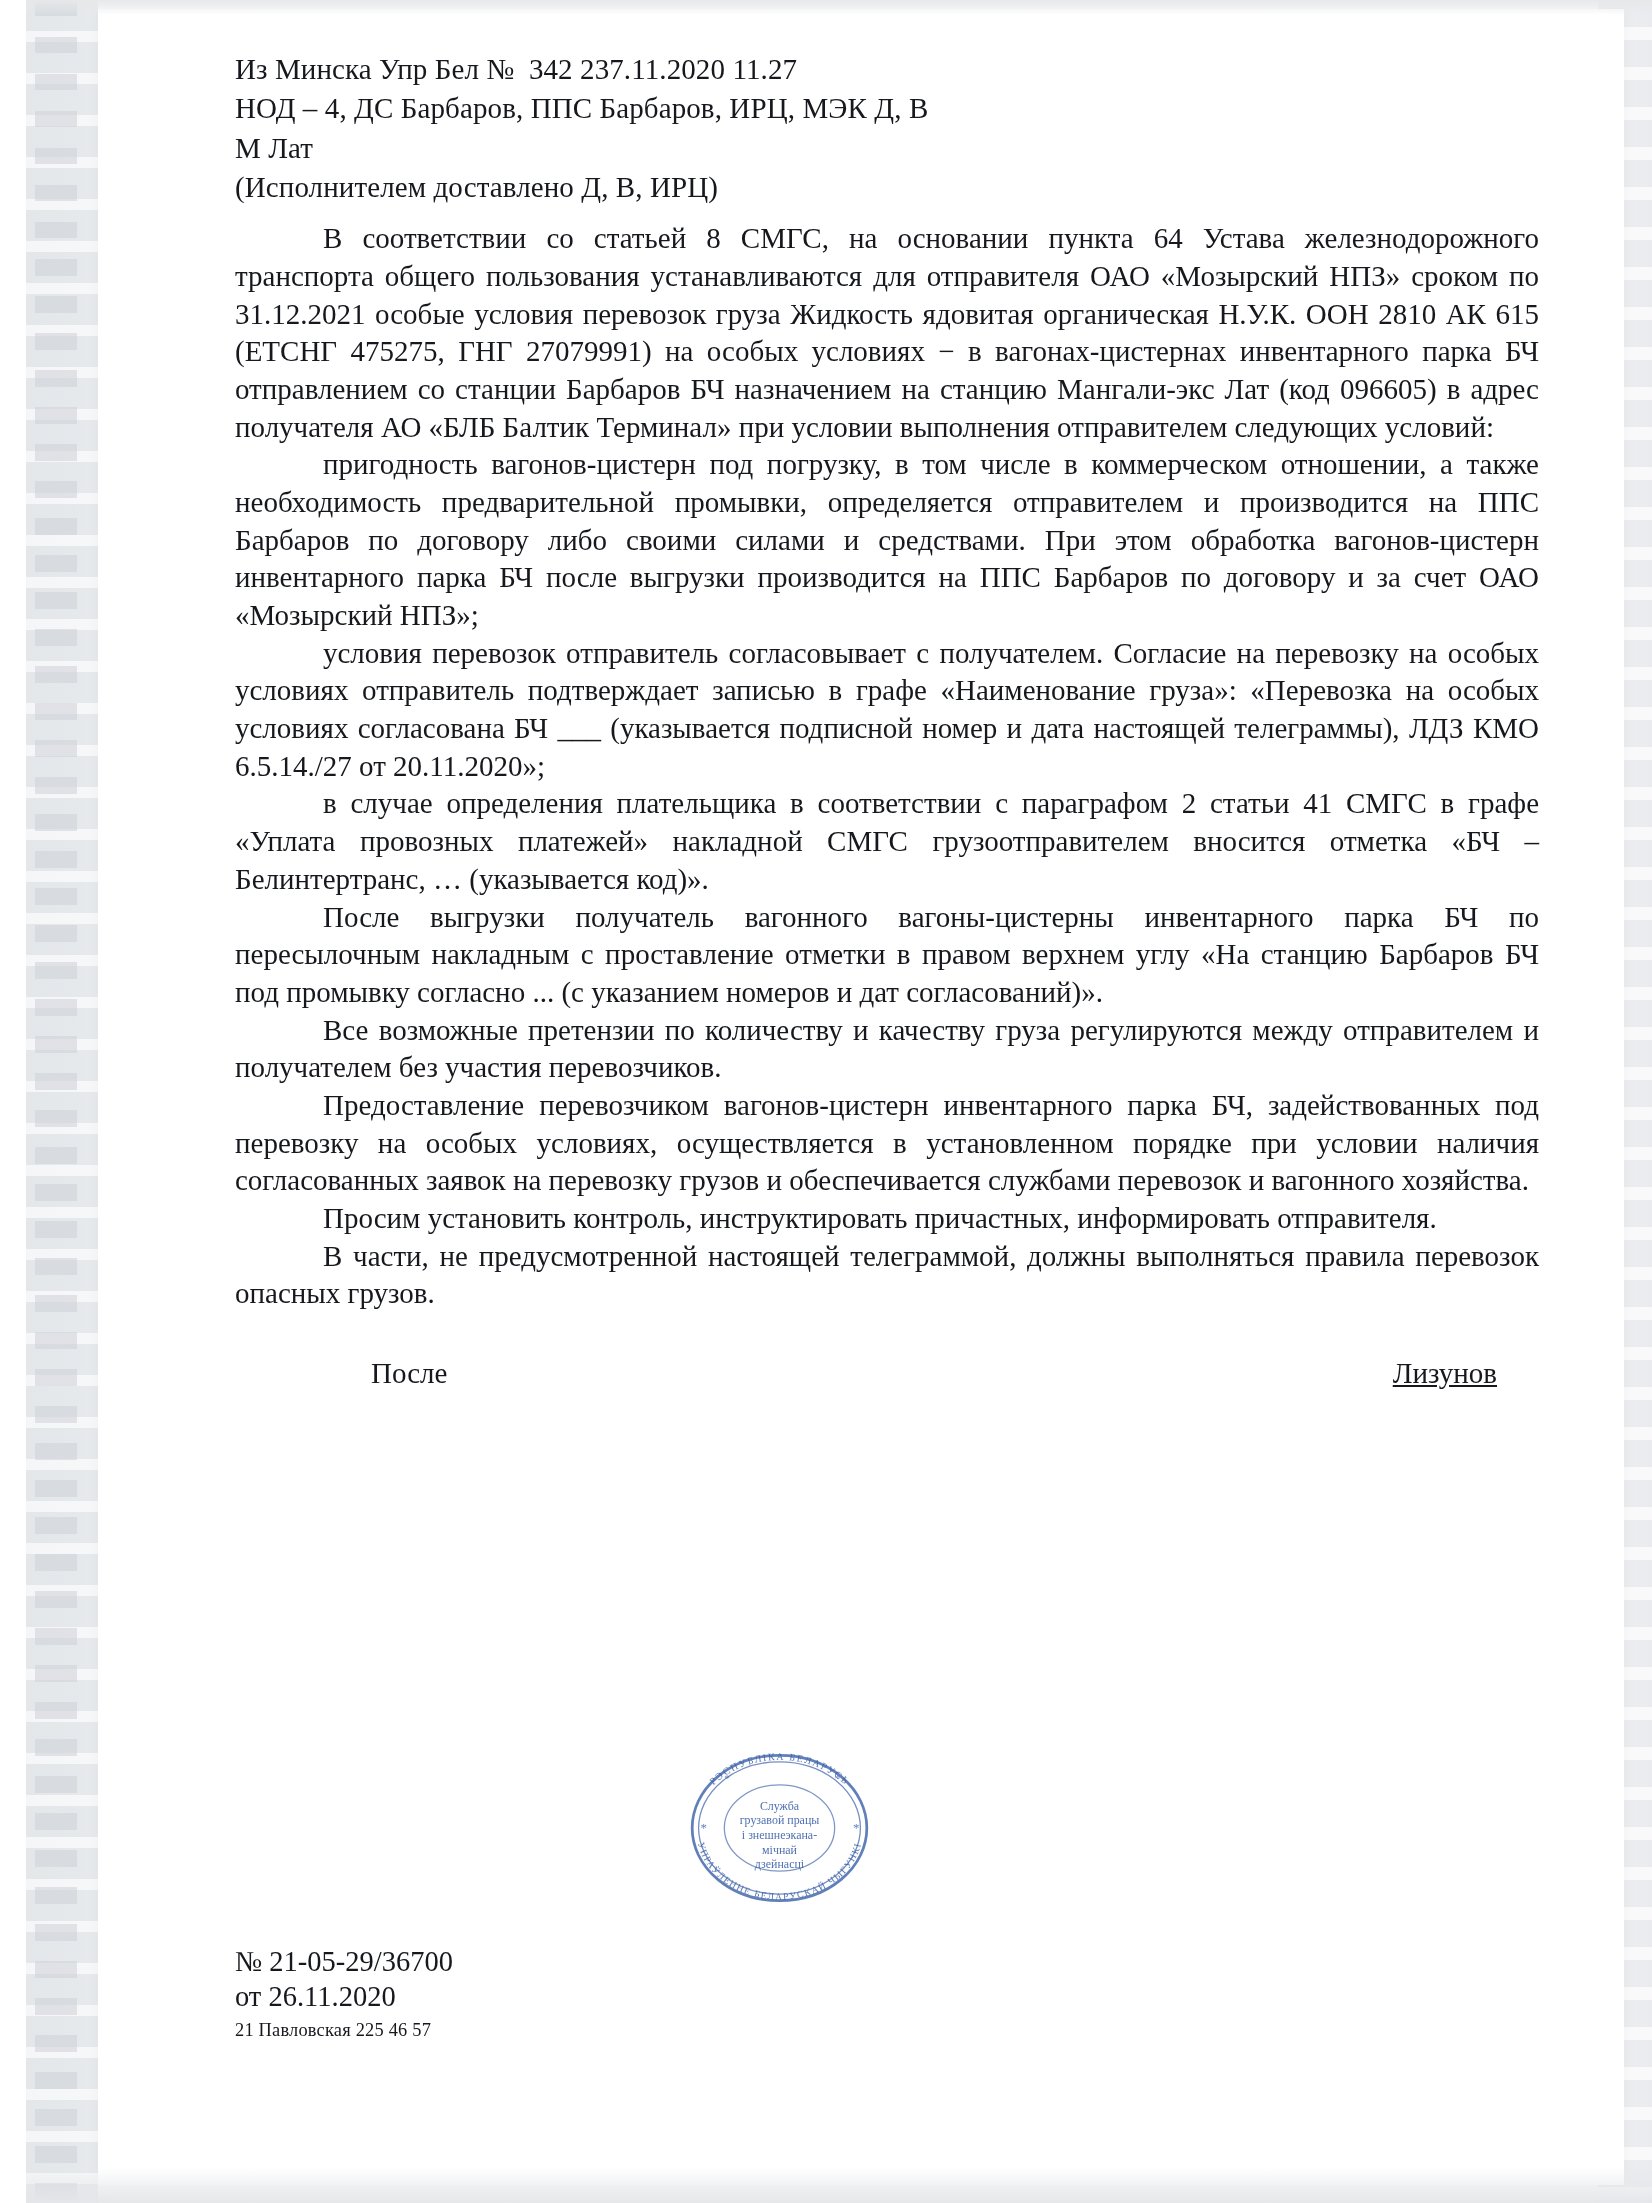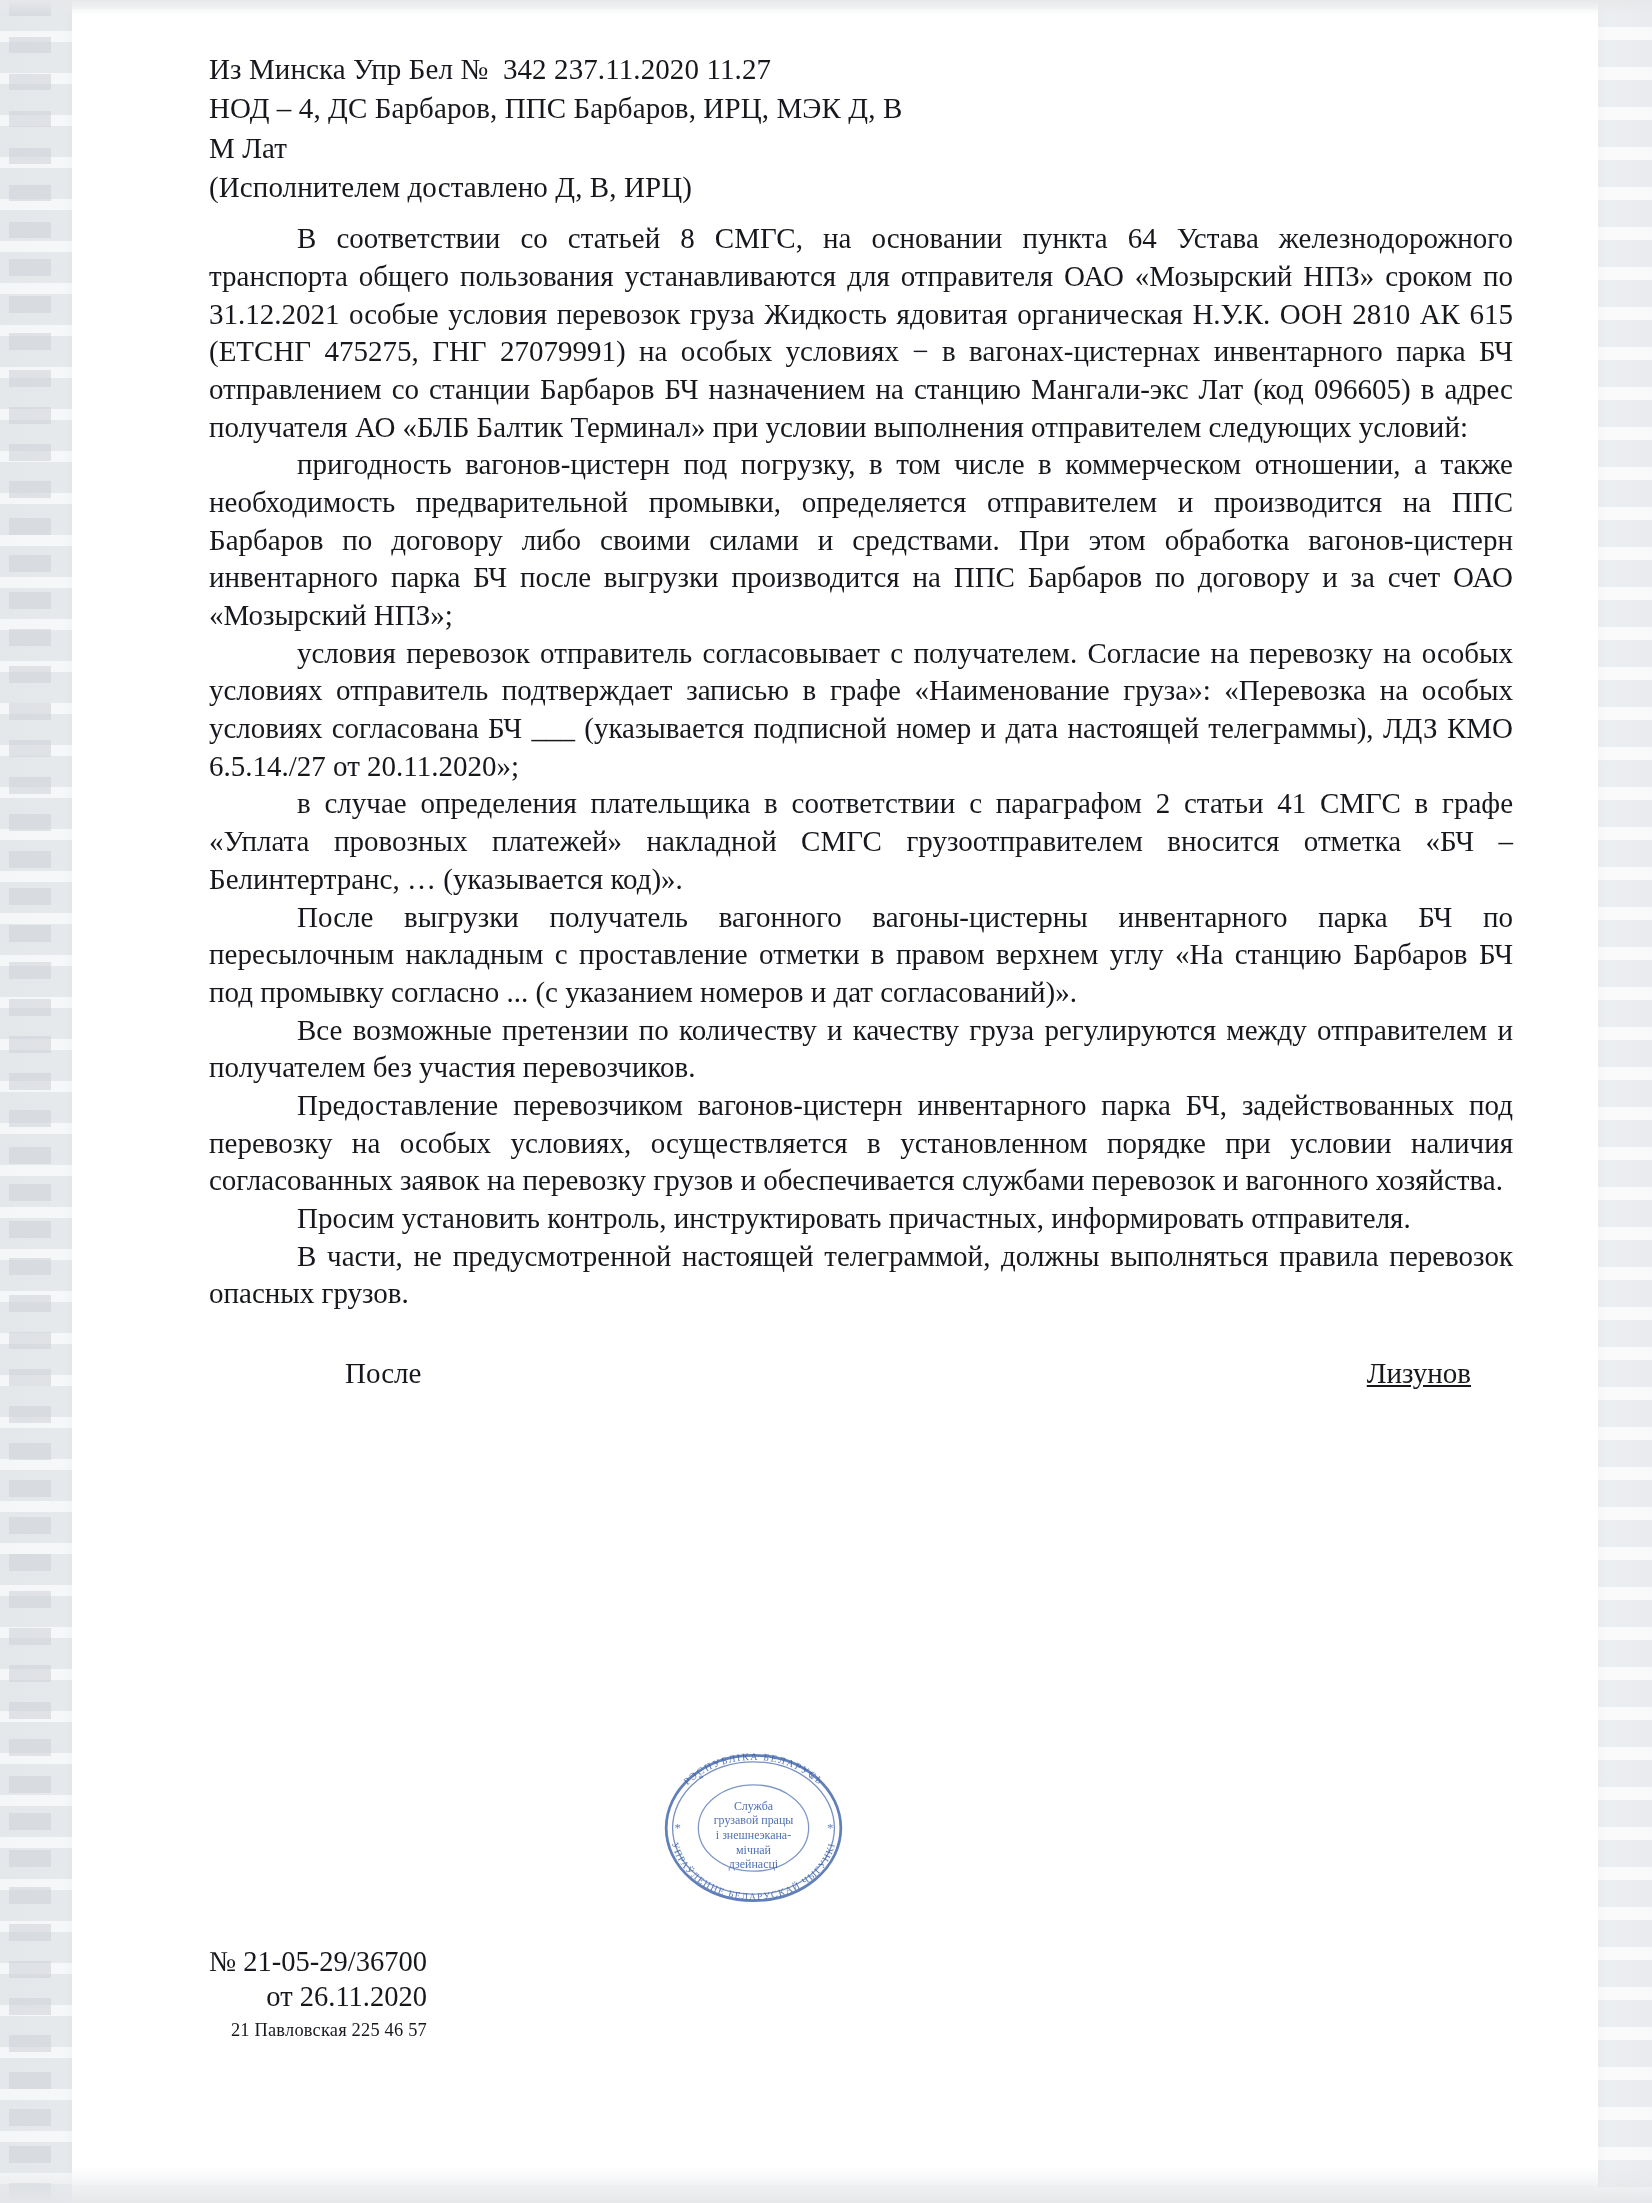--- a/index.html
+++ b/index.html
@@ -13,20 +13,21 @@
     position: relative;
     overflow: hidden;
     font-family: "Liberation Serif", serif;
   }
 
   
   .page {
     position: absolute;
     inset: 0;
     background: #fdfdfb;
+    margin-left: 26px;
   }
   .scan-edge-left {
     position: absolute;
     left: 0; top: 0;
     width: 72px; height: 2204px;
     background:
       repeating-linear-gradient(180deg,
         rgba(225,228,232,0.85) 0px,
         rgba(225,228,232,0.85) 31px,
         rgba(246,247,248,0.9) 31px,
@@ -120,21 +121,20 @@
     font-size: 29px;
     text-decoration: underline;
   }
 
   
   .footer {
     position: absolute;
     left: 209px;
     bottom: 163px;
     color: #16181d;
-    text-align: right;
   }
   .footer-num { font-size: 28.5px; line-height: 1.22; }
   .footer-small { font-size: 18.4px; margin-top: 5.5px; letter-spacing: 0.2px; }
 
   
   .stamp {
     position: absolute;
     left: 634px;
     top: 1736px;
     width: 239px;

